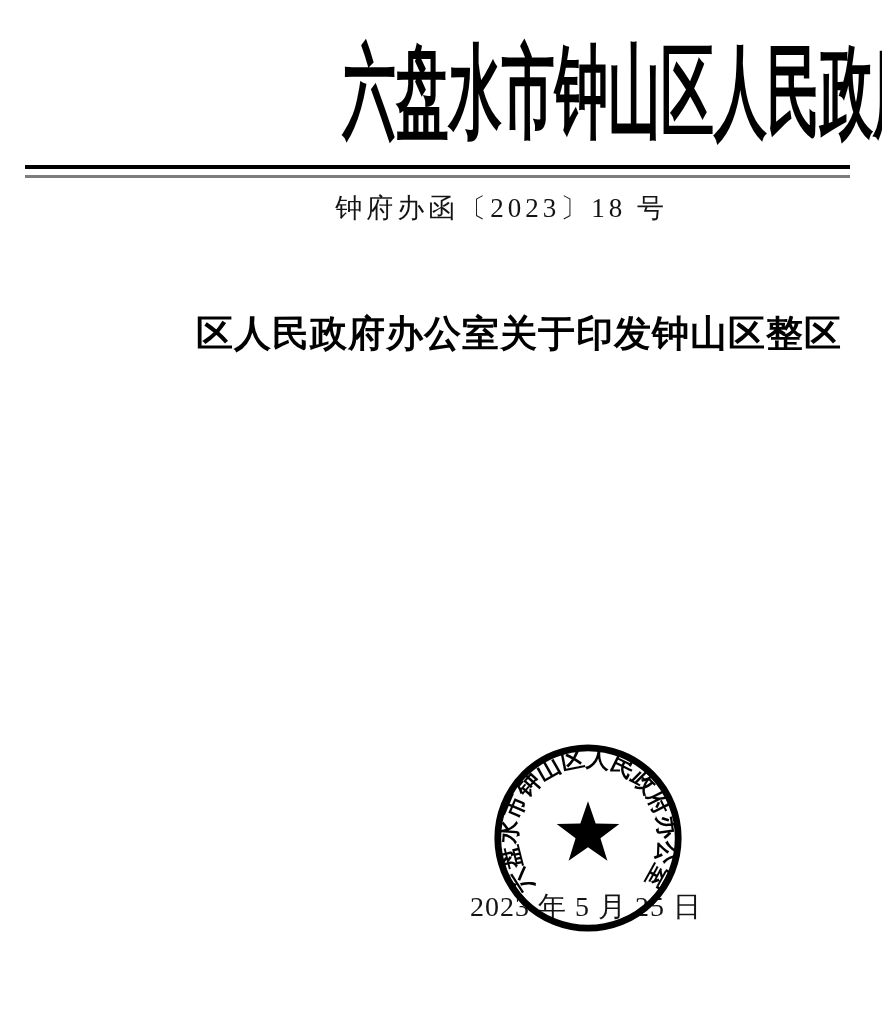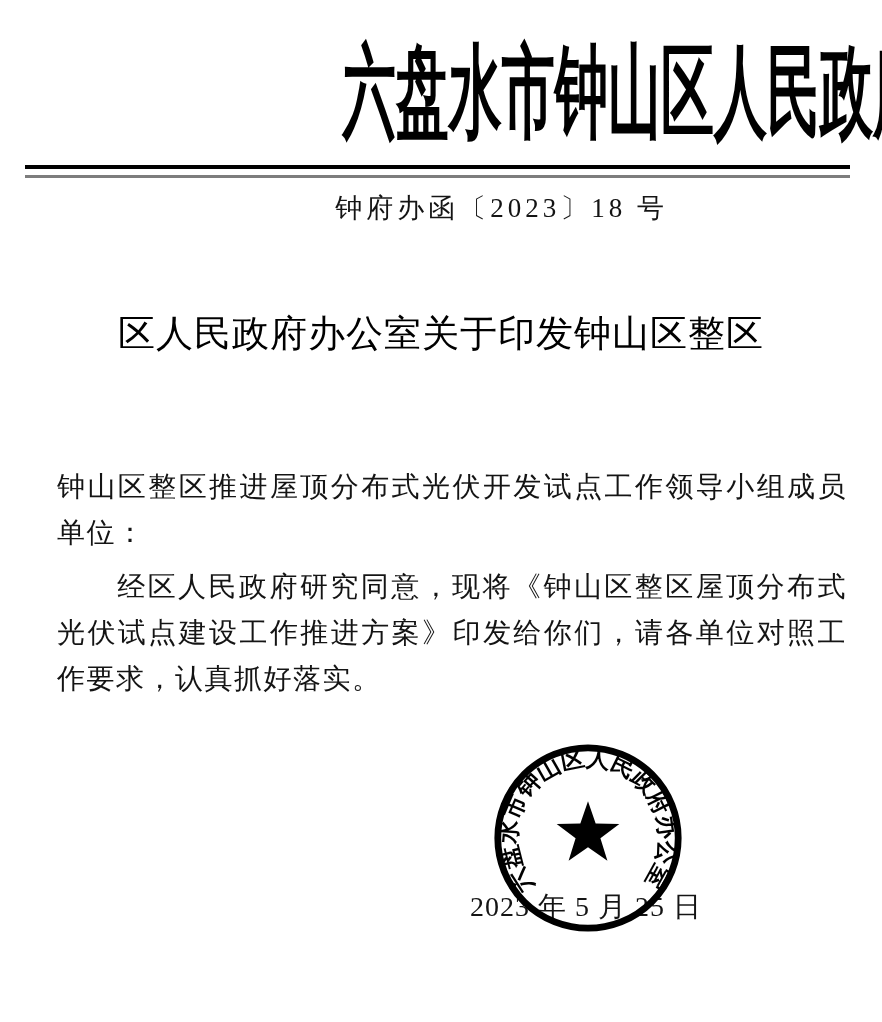--- a/index.html
+++ b/index.html
@@ -62,23 +62,23 @@
     letter-spacing: 4px;
     color: #141414;
   }
 
   
   .notice-title {
     position: absolute;
     top: 302px;
     left: 40px;
     width: 802px;
-    text-align: center;
+    text-align: right;
     font-size: 37px;
-    font-weight: normal;
+    font-weight: bold;
     line-height: 63px;
     color: #000000;
     letter-spacing: 1px;
   }
   .notice-title .title-line { display: block; }
 
   
   .doc-body {
     position: absolute;
     top: 464px;
@@ -138,24 +138,20 @@
     <div class="rule-top"></div>
     <div class="rule-bottom"></div>
   </div>
 
   <div class="doc-number">钟府办函〔2023〕18 号</div>
 
   <div class="notice-title">
     <span class="title-line">区人民政府办公室关于印发钟山区整区</span>
   </div>
 
-  <div class="doc-body">
-    <p>钟山区整区推进屋顶分布式光伏开发试点工作领导小组成员单位：</p>
-    <p class="indented">经区人民政府研究同意，现将《钟山区整区屋顶分布式光伏试点建设工作推进方案》印发给你们，请各单位对照工作要求，认真抓好落实。</p>
-  </div>
 
   <div class="date-line">2023 年 5 月 25 日</div>
 
   <div class="seal">
     <svg viewBox="0 0 200 200" xmlns="http://www.w3.org/2000/svg">
       <defs>
         <path id="sealArc" d="M 45 149.5 A 74 74 0 1 1 155 149.5" fill="none"></path>
       </defs>
       <circle cx="100" cy="100" r="93" fill="none" stroke="#000000" stroke-width="7"></circle>
       <polygon points="100,62 107.9,85.1 132.3,85.5 112.8,100.2 120,123.5 100,109.5 80,123.5 87.2,100.2 67.7,85.5 92.1,85.1" fill="#000000"></polygon>

